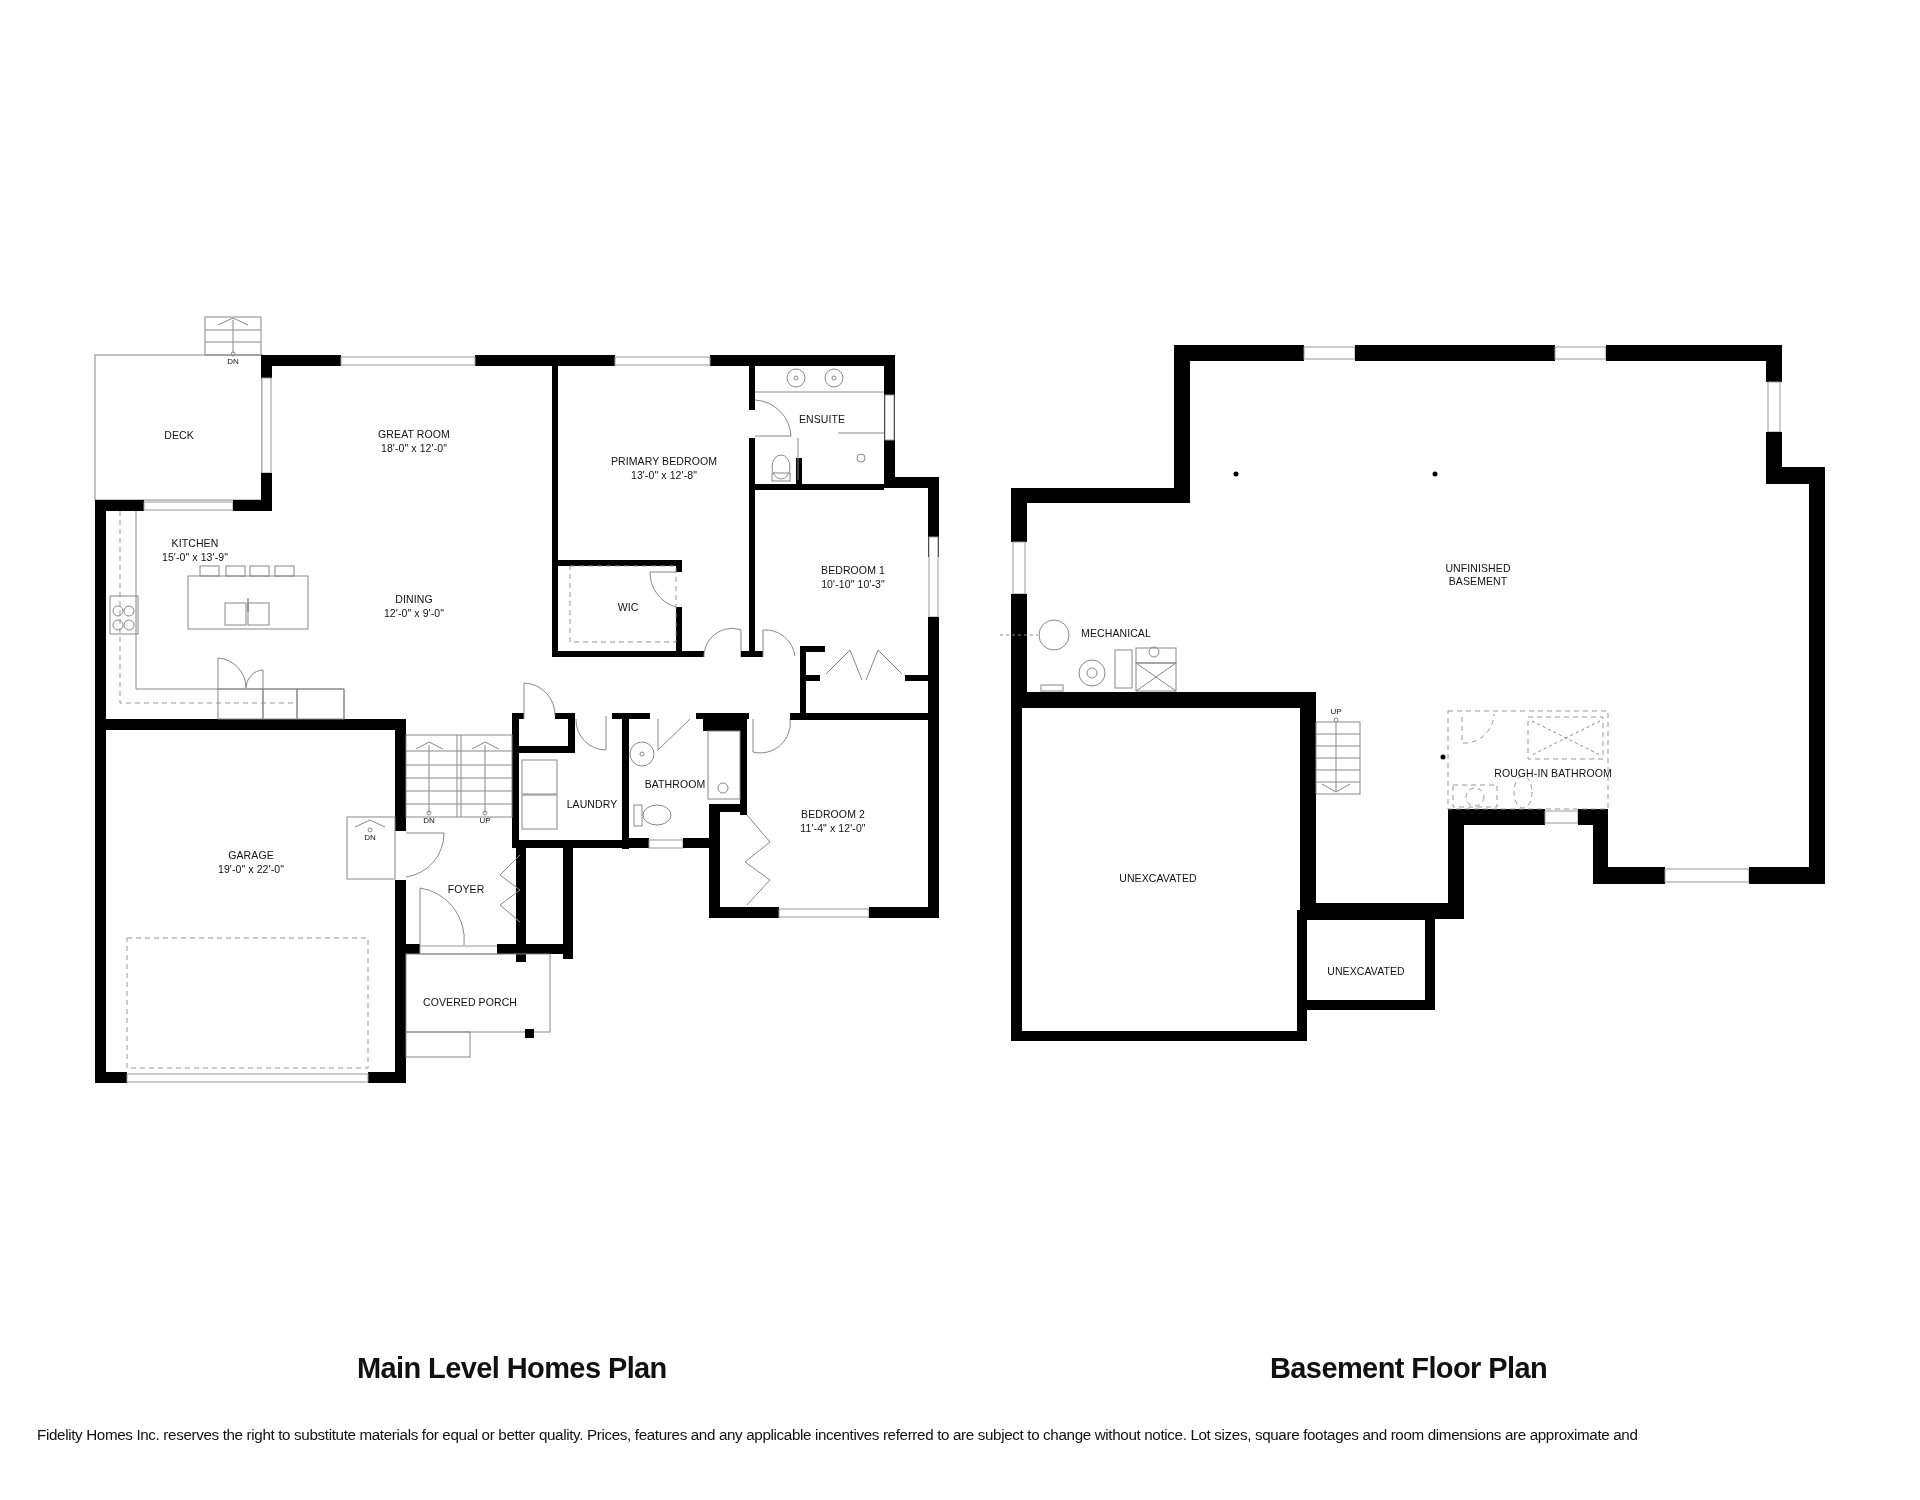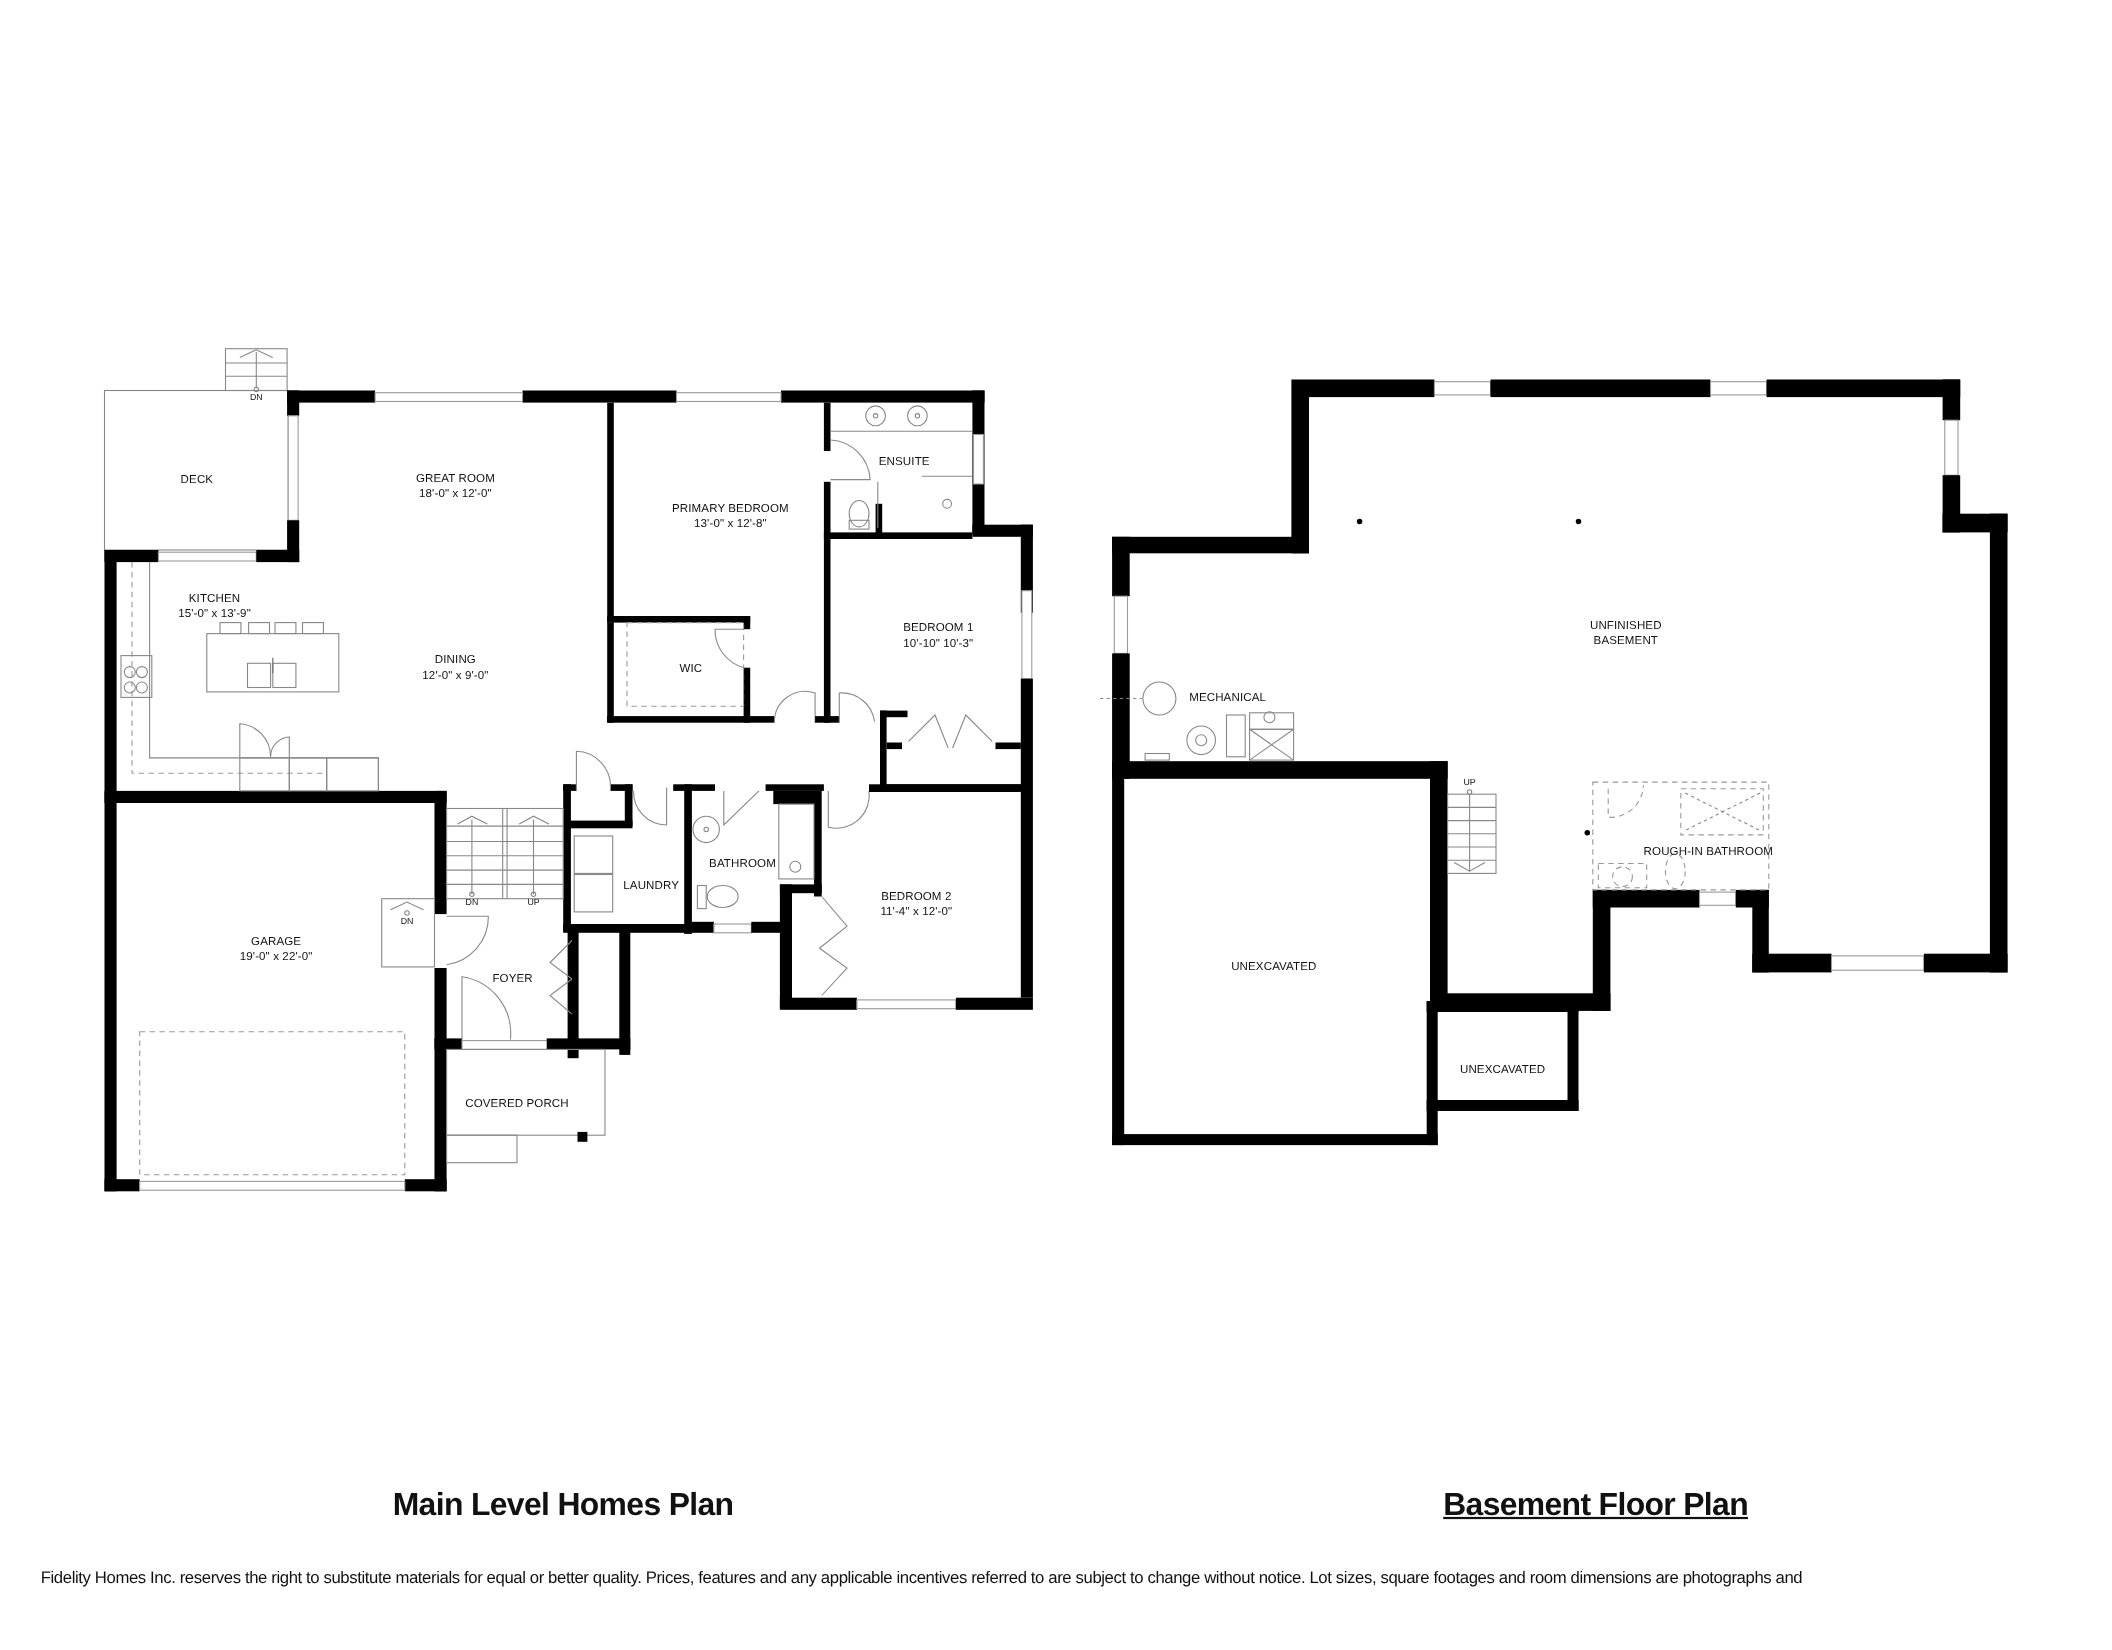--- a/index.html
+++ b/index.html
@@ -329,17 +329,17 @@
       <text class="room-label" x="1478" y="585">BASEMENT</text>
       <text class="room-label" x="1116" y="637">MECHANICAL</text>
       <text class="room-label" x="1553" y="777">ROUGH-IN BATHROOM</text>
       <text class="room-label" x="1158" y="882">UNEXCAVATED</text>
       <text class="room-label" x="1366" y="975">UNEXCAVATED</text>
     </g>
   </g>
 </svg>
 
 <div class="plan-title" style="left:357px;">Main Level Homes Plan</div>
-<div class="plan-title" style="left:1312px;text-decoration:underline;">Basement Floor Plan</div>
+<div class="plan-title" style="left:1270px;">Basement Floor Plan</div>
 
 <div class="disclaimer">
-  <span>Fidelity Homes Inc. reserves the right to substitute materials for equal or better quality. Prices, features and any applicable incentives referred to are subject to change without notice. Lot sizes, square footages and room dimensions are photographs and</span>
+  <span>Fidelity Homes Inc. reserves the right to substitute materials for equal or better quality. Prices, features and any applicable incentives referred to are subject to change without notice. Lot sizes, square footages and room dimensions are approximate and</span>
 </div>
 
 </body></html>

